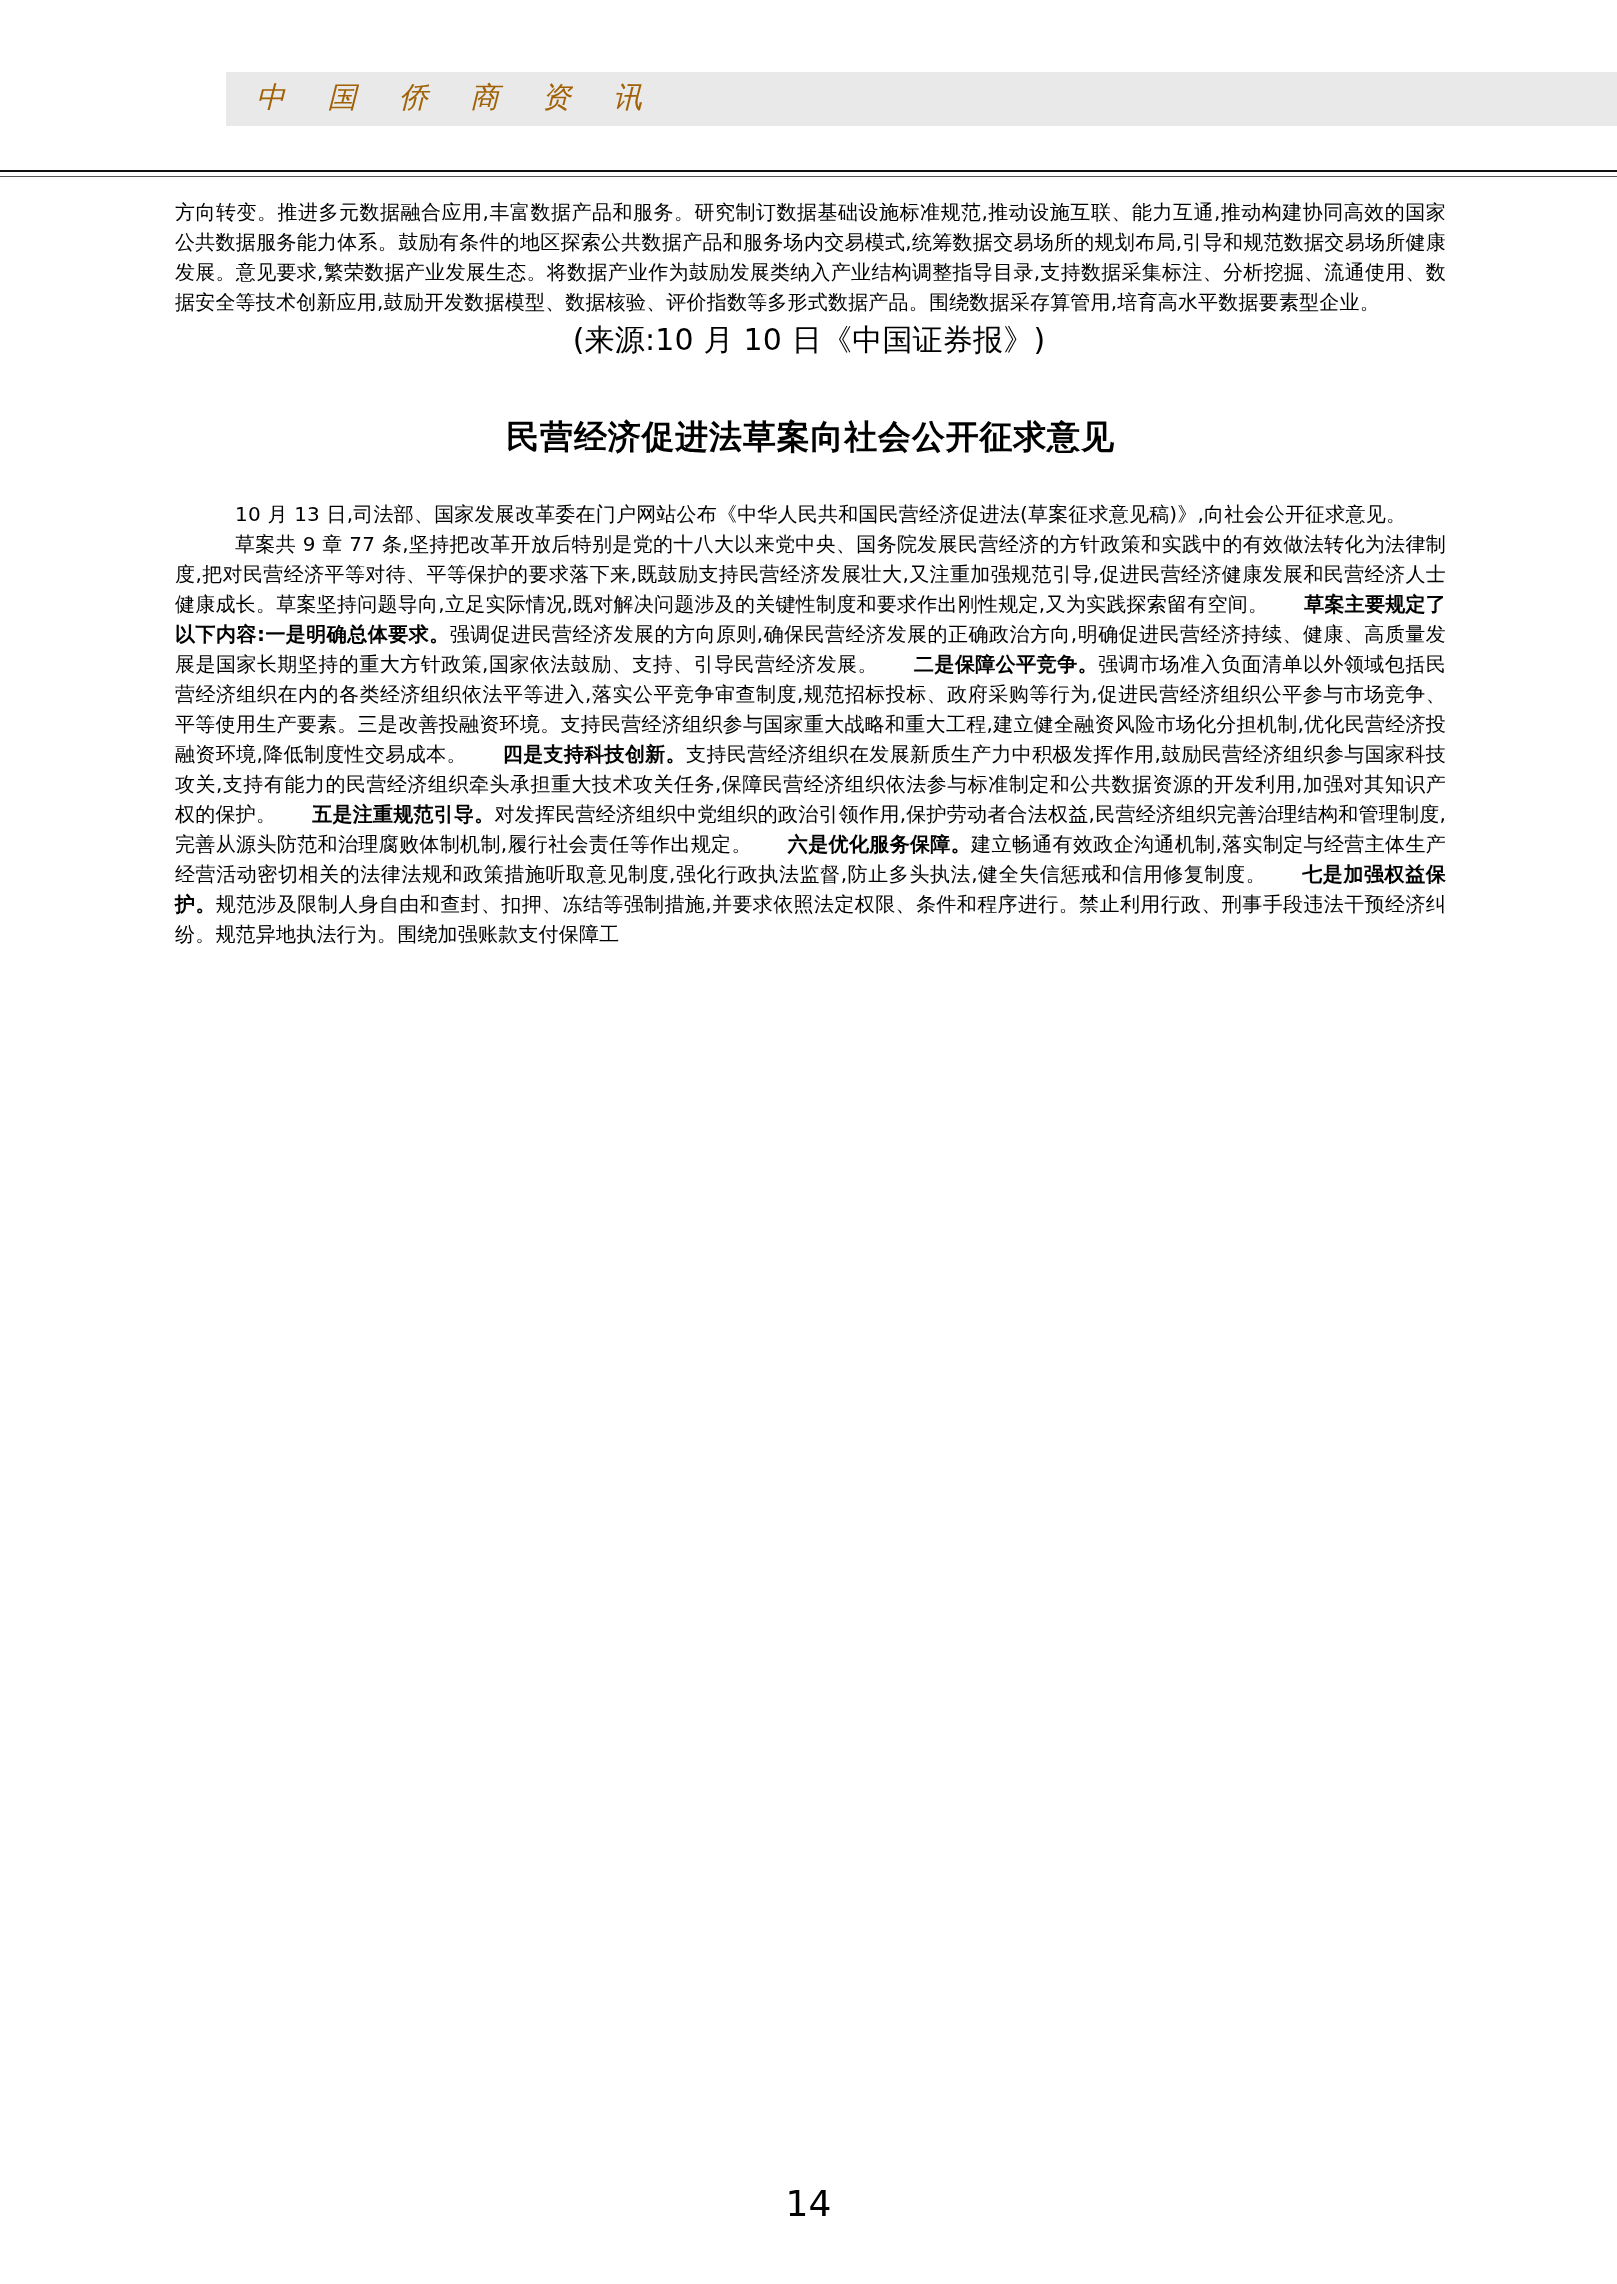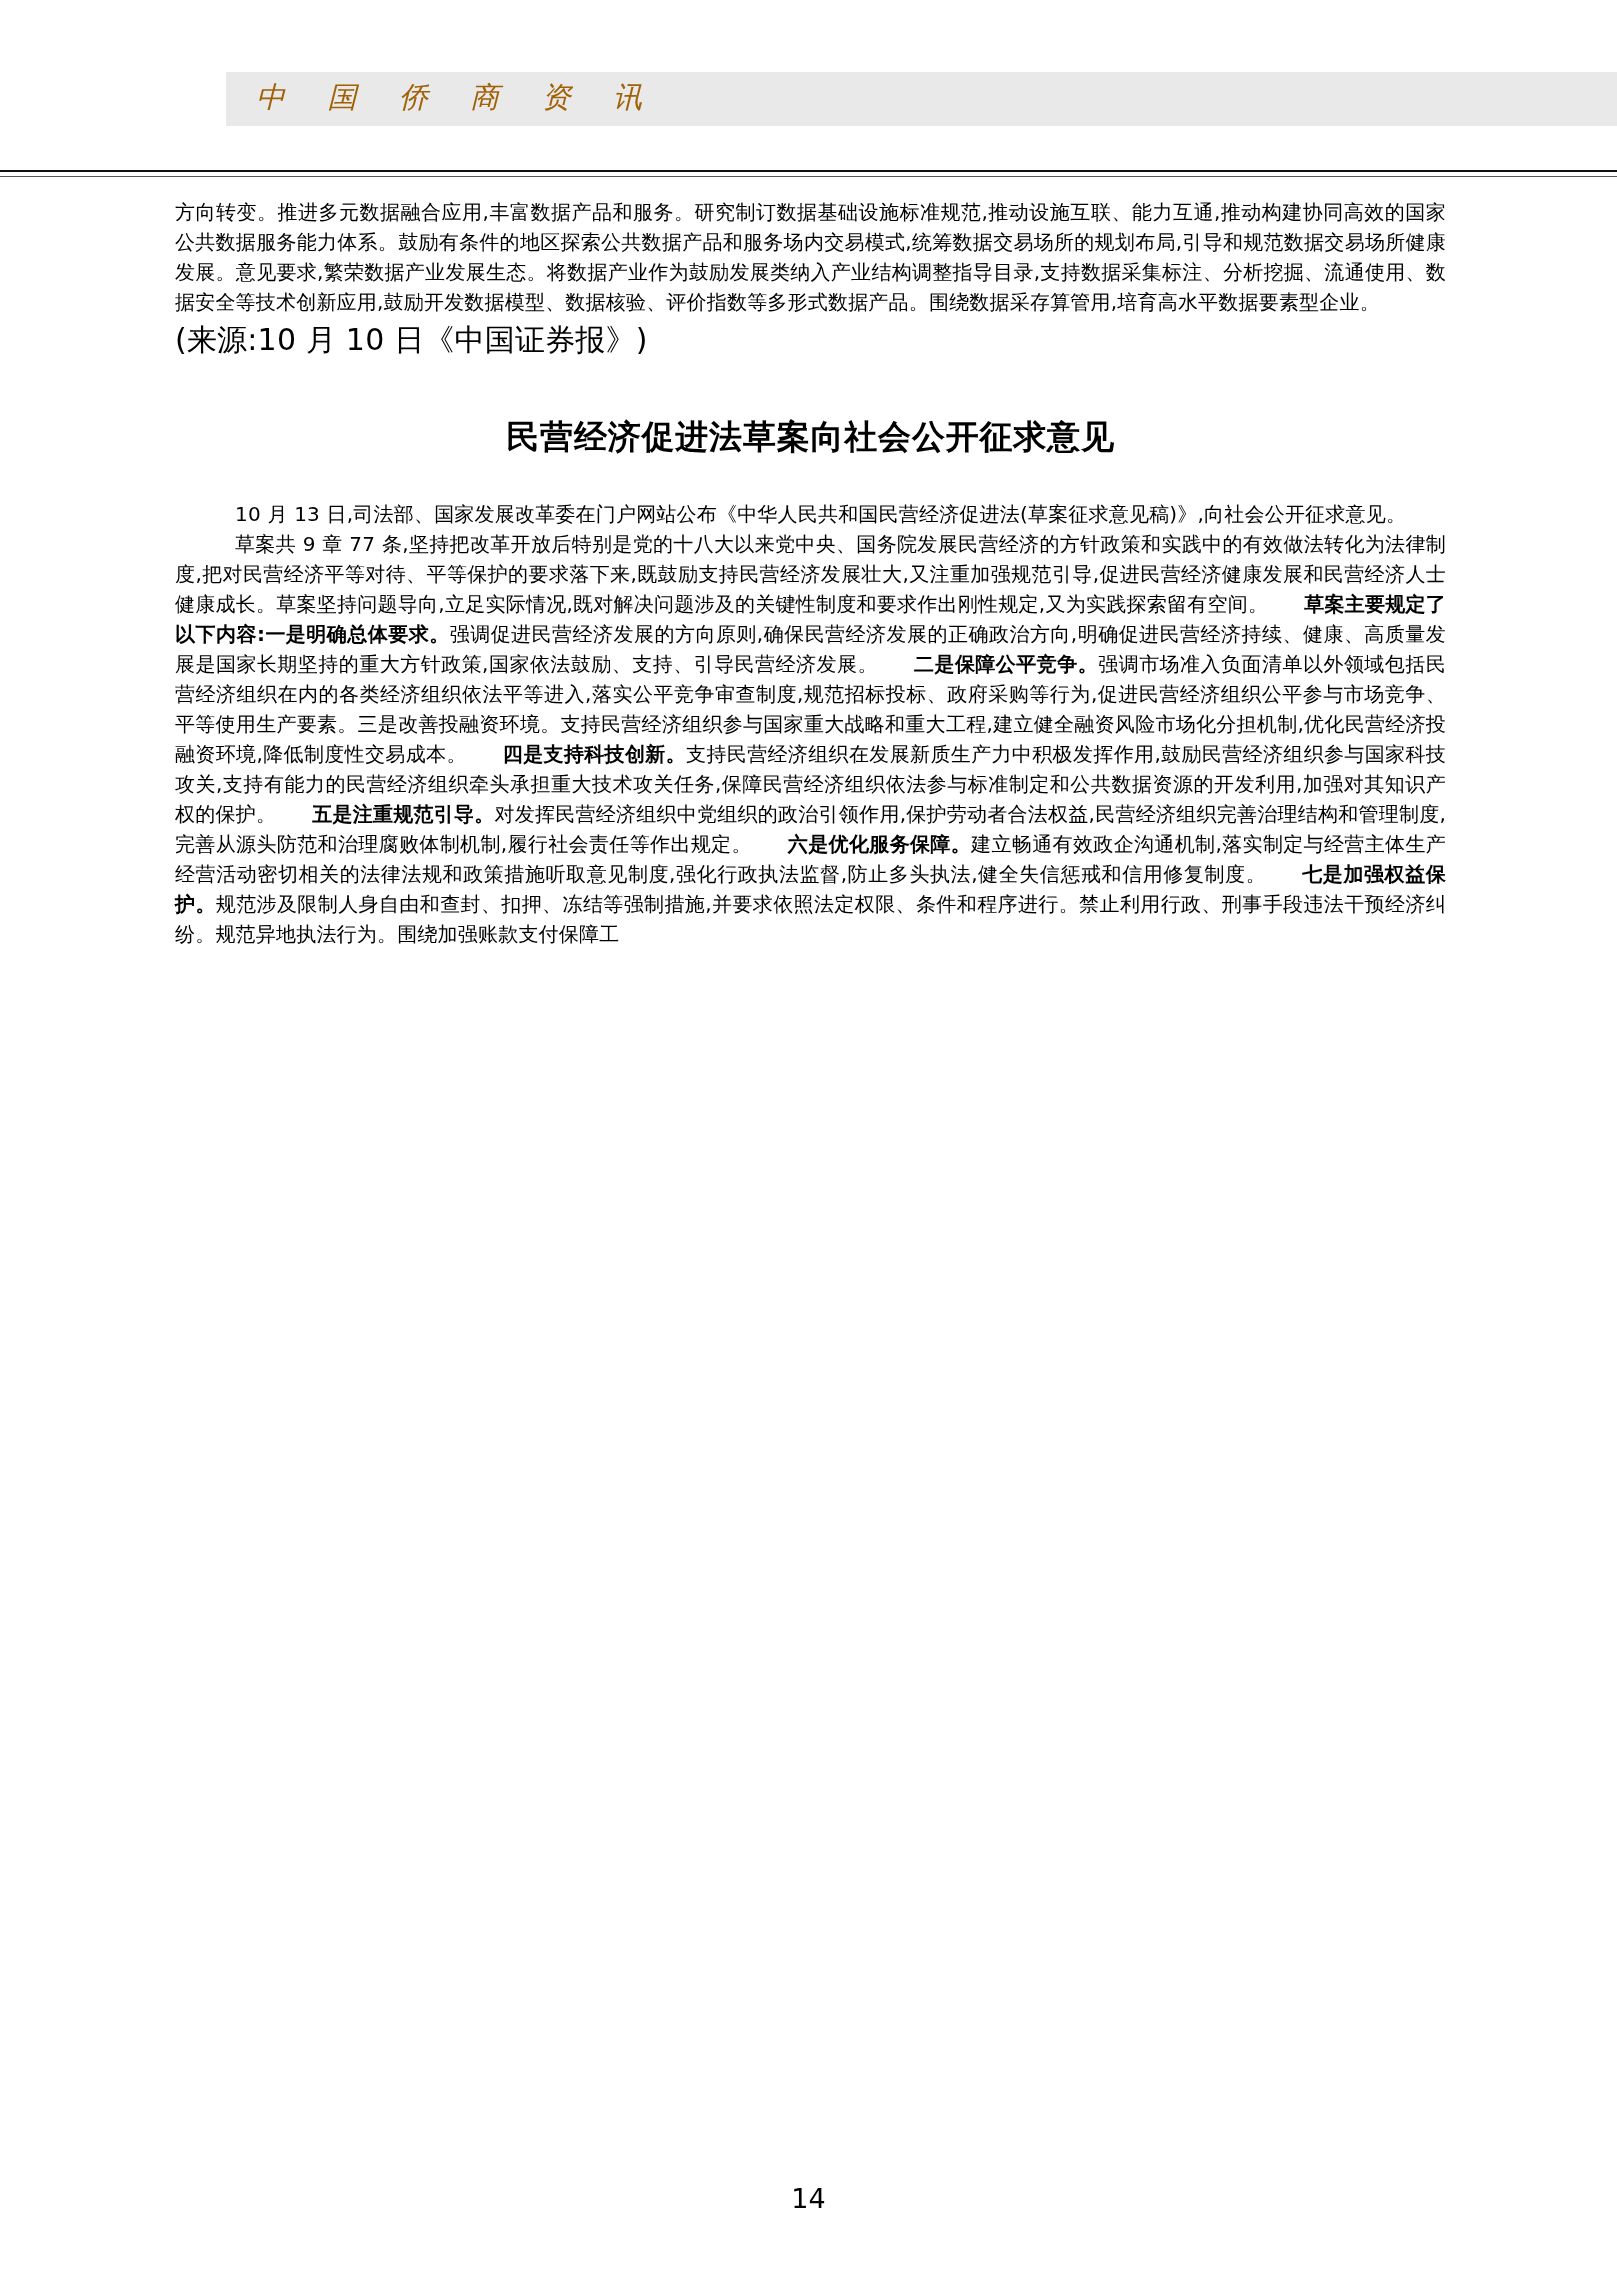--- a/index.html
+++ b/index.html
@@ -88,21 +88,21 @@
     font-family: "DejaVu Sans", "Liberation Sans", sans-serif;
     color: #000;
     letter-spacing: 0.2px;
   }
 
   .para-indent { text-indent: 60px; }
 
   .para-block { margin-bottom: 0; }
 
   .source-line {
-    text-align: left;
+    text-align: center;
     font-size: 30px;
     font-family: "DejaVu Sans", "Liberation Sans", sans-serif;
     line-height: 1.50;
     padding-right: 3px;
   }
 
   .article-title {
     text-align: center;
     font-size: 33px;
     font-weight: bold;
@@ -114,21 +114,21 @@
 
   b, .bold { font-weight: bold; margin-left: 36px; }
 
   
   .page-number {
     position: absolute;
     left: 0;
     top: 2183px;
     width: 1617px;
     text-align: center;
-    font-size: 27px;
+    font-size: 36px;
     font-family: "DejaVu Sans", "Liberation Sans", sans-serif;
     color: #000;
   }
 </style>
 </head>
 <body>
 
 <div class="page-header">
 
 

